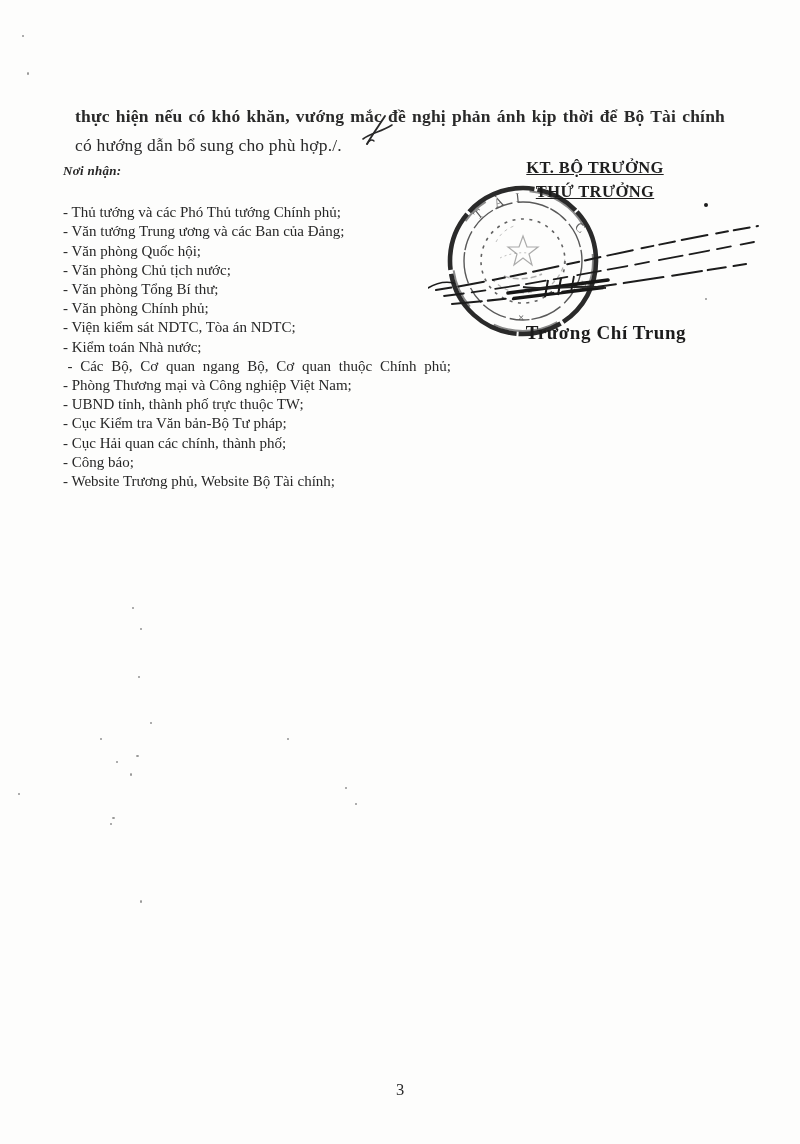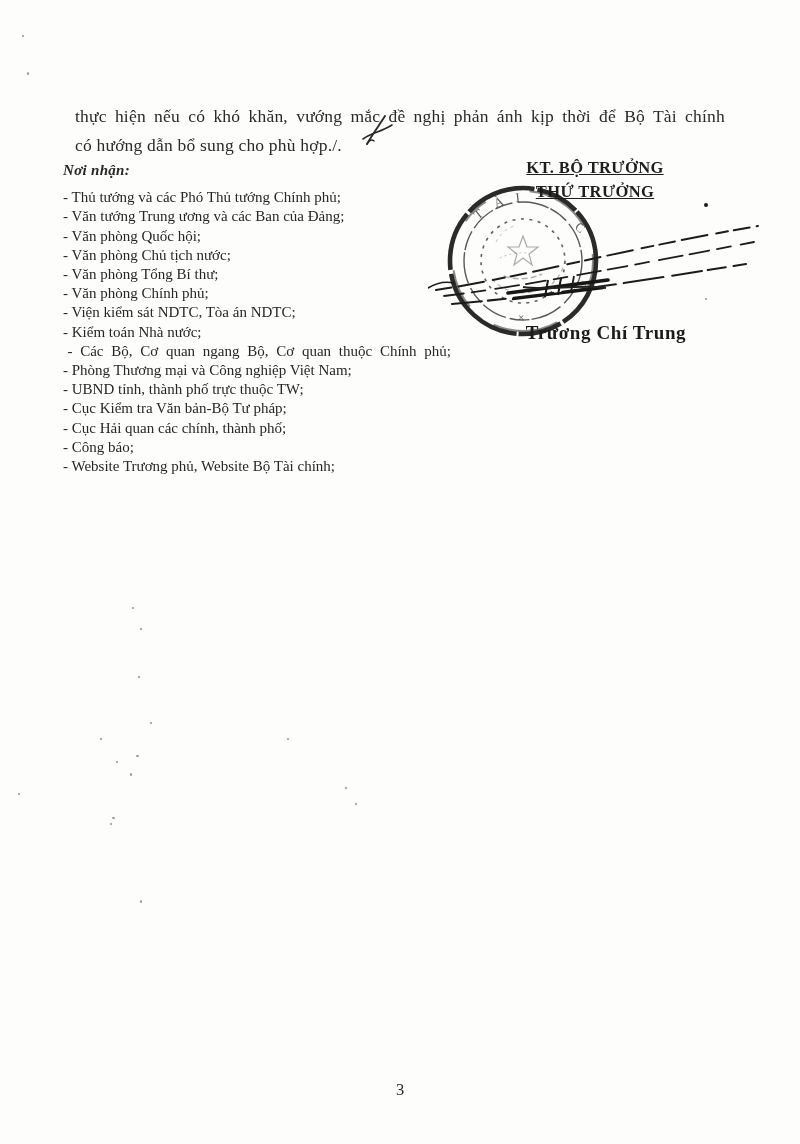--- a/index.html
+++ b/index.html
@@ -11,32 +11,32 @@
     overflow:hidden;
     font-family:"Liberation Serif","DejaVu Serif",serif;
     color:#242424;
   }
   
   .body-par{
     position:absolute;left:75px;top:84px;width:650px;
     font-size:17.5px;line-height:29px;color:#2a2a2a;
     letter-spacing:.2px;
   }
-  .par-line1{display:block;text-align:justify;text-align-last:justify;}
+  .par-line1{display:block;text-align:justify;text-align-last:justify;font-weight:bold;}
   .par-line2{display:block;}
   
   .pen-mark{position:absolute;left:358px;top:113px;}
   
   .recipients{
     position:absolute;left:63px;top:161px;width:388px;
     font-size:15px;line-height:19.2px;color:#272727;
   }
   .recipients-heading{
-    font-weight:bold;font-style:italic;font-size:15px;
-    margin-bottom:8px;letter-spacing:.3px;
+    font-weight:bold;font-style:italic;font-size:13px;
+    margin-bottom:23px;letter-spacing:.3px;
   }
   .recipient-line{white-space:normal;}
   .recipient-line.stretch{word-spacing:4px;text-align:right;}
   
   .sig-title1,.sig-title2{
     position:absolute;left:470px;width:250px;text-align:center;
     font-weight:bold;font-size:16.5px;color:#1e1e1e;letter-spacing:.4px;text-decoration:underline;
   }
   .sig-title1{top:158px;}
   .sig-title2{top:182px;}

